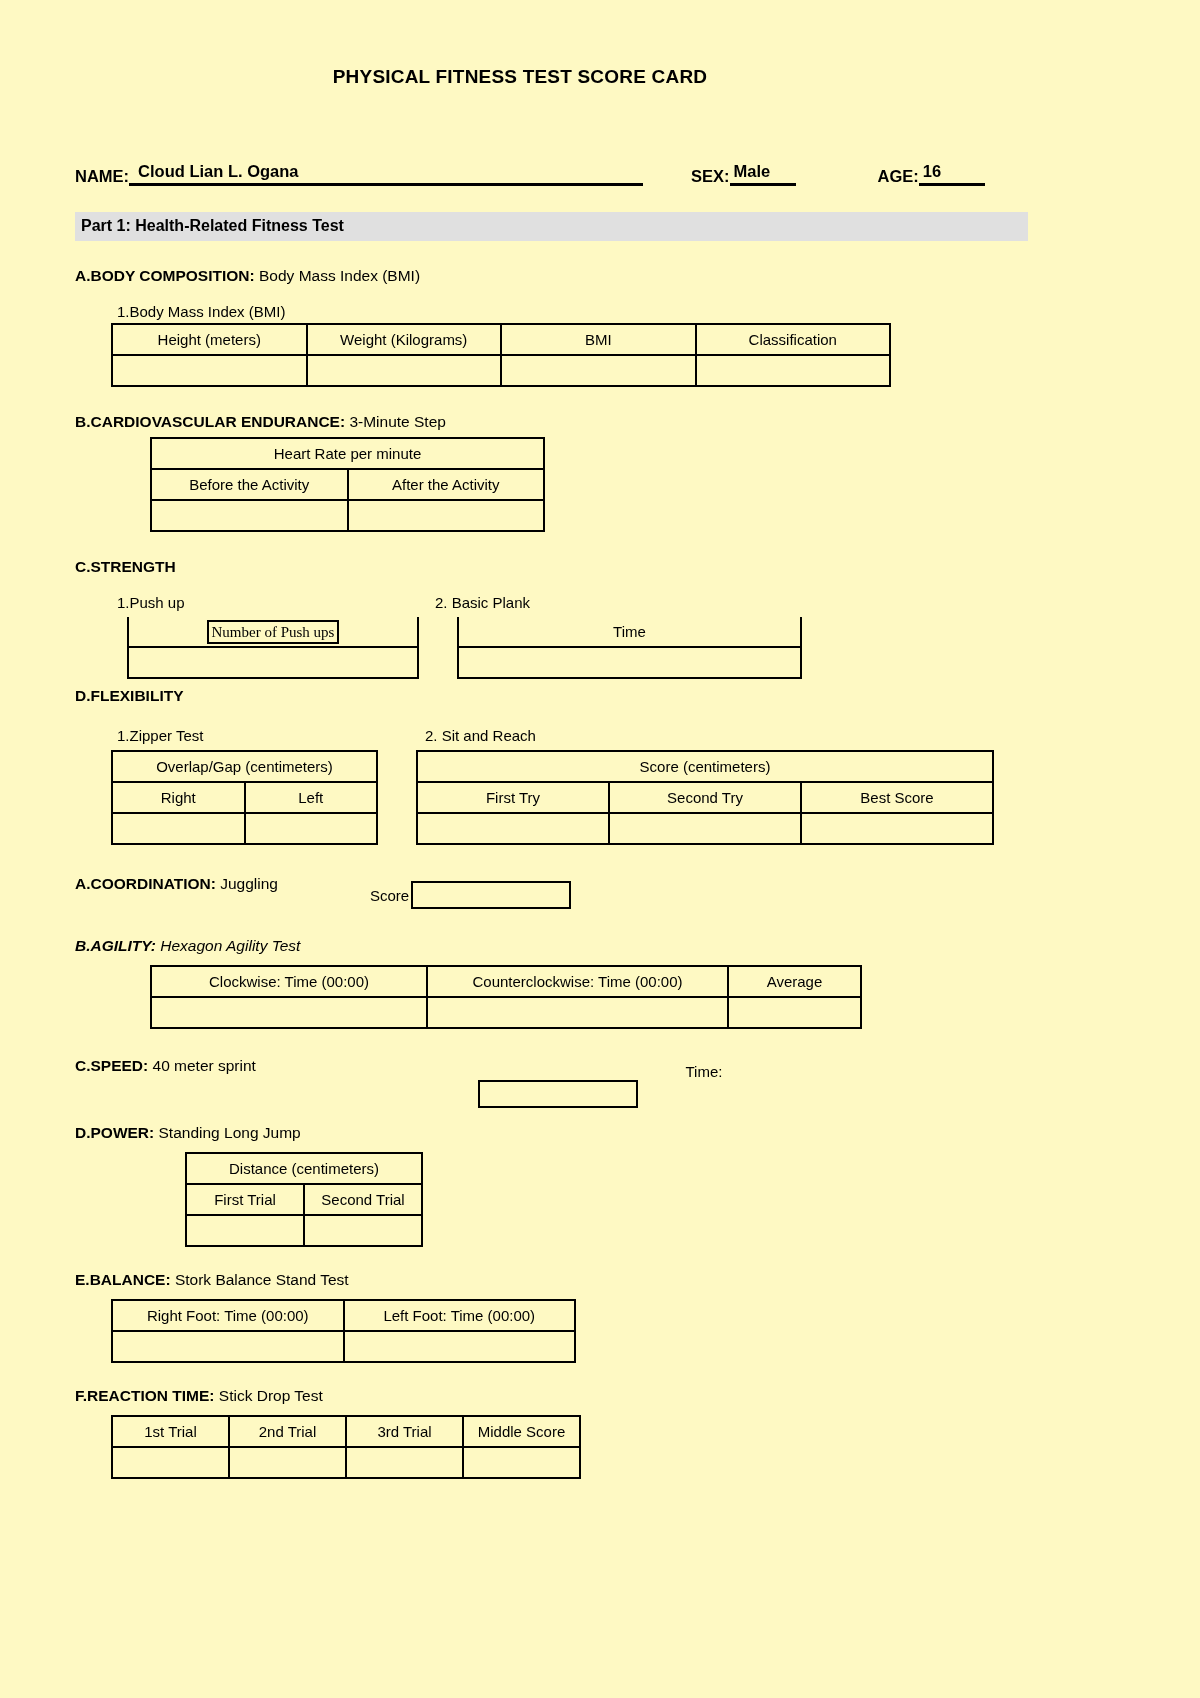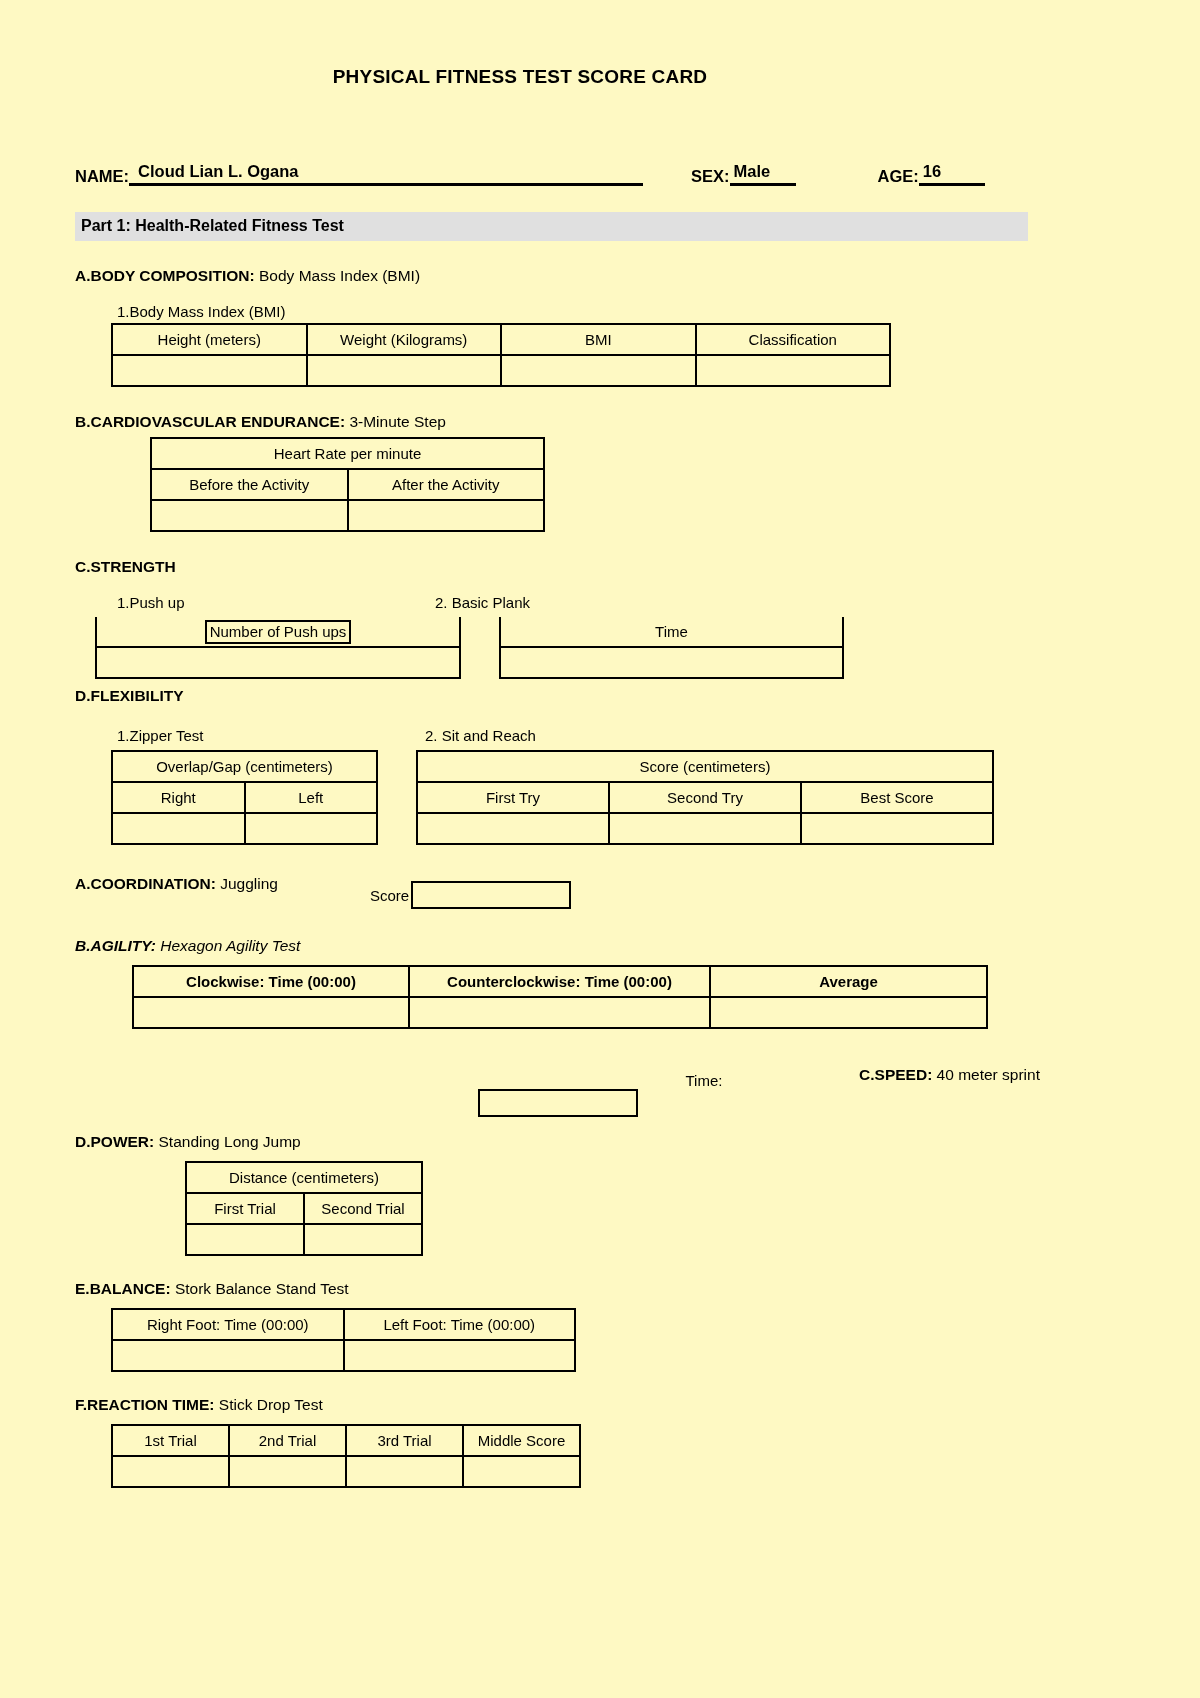--- a/index.html
+++ b/index.html
@@ -212,21 +212,21 @@
     <div class="row2 mt18">
       <div style="width:360px;">
         <div style="font-size:15px;margin-left:42px;">1.Push up</div>
       </div>
       <div>
         <div style="font-size:15px;">2. Basic Plank</div>
       </div>
     </div>
 
     <div class="row2 mt6">
-      <table class="grid open-top" style="width:366px;margin-left:20px;">
+      <table class="grid open-top" style="width:292px;margin-left:52px;font-family:Liberation Serif, serif;">
         <tbody>
             <tr>
           <td>
             <span class="boxed-label">Number of Push ups</span>
           </td>
         </tr>
         <tr>
           <td class="blank"></td>
         </tr>
       </tbody>
@@ -296,36 +296,36 @@
       <span>A.COORDINATION:</span><span class="plain"> Juggling</span>
     </div>
     <div class="inline-row" style="margin-top:-12px;">
       <span class="inline-label" style="margin-left:295px;">Score</span>
       <span class="inline-box"></span>
     </div>
 
     <div class="sec-head" style="margin-top:28px;font-style:italic;">
       <span>B.AGILITY:</span><span class="plain"> Hexagon Agility Test</span>
     </div>
-    <table class="grid mt10" style="width:856px;margin-left:57px;font-weight:bold;">
+    <table class="grid mt10" style="width:712px;margin-left:75px;">
       <tbody>
           <tr>
         <td style="width:270px;">Clockwise: Time (00:00)</td>
         <td style="width:295px;">Counterclockwise: Time (00:00)</td>
         <td>Average</td>
       </tr>
       <tr>
         <td class="blank"></td>
         <td class="blank"></td>
         <td class="blank"></td>
       </tr>
     </tbody>
       </table>
 
-    <div class="sec-head" style="margin-top:37px;text-align:right;">
+    <div class="sec-head" style="margin-top:28px;">
       <span>C.SPEED:</span><span class="plain"> 40 meter sprint</span>
     </div>
     <div class="inline-row" style="margin-top:-12px;flex-direction:column;">
       <span class="inline-label" style="margin-left:295px;">Time:</span>
       <span class="inline-box"></span>
     </div>
 
     <div class="sec-head" style="margin-top:16px;">
       <span>D.POWER:</span><span class="plain"> Standing Long Jump</span>
     </div>

